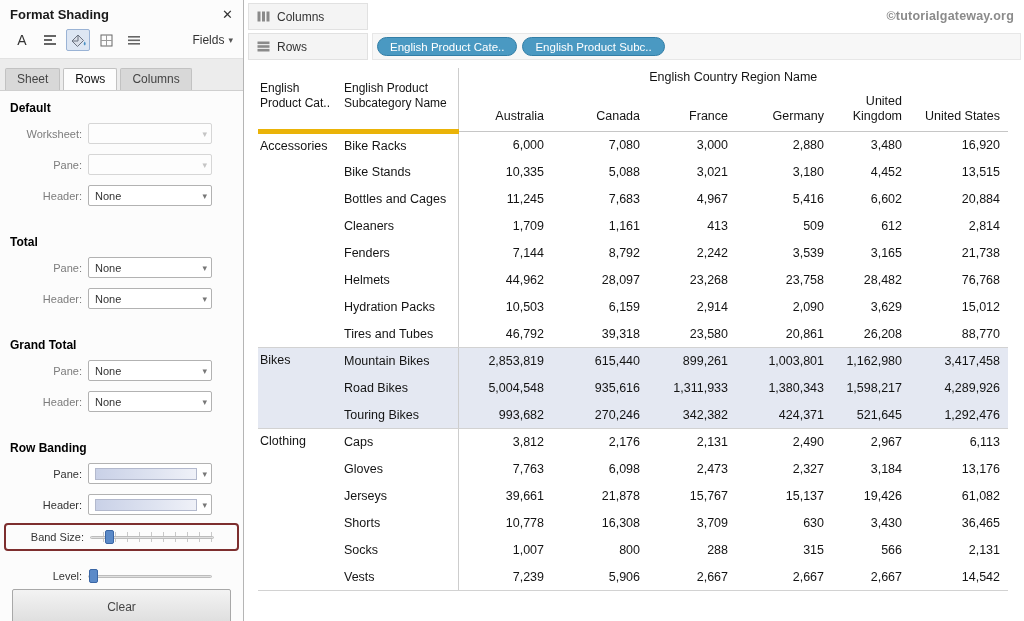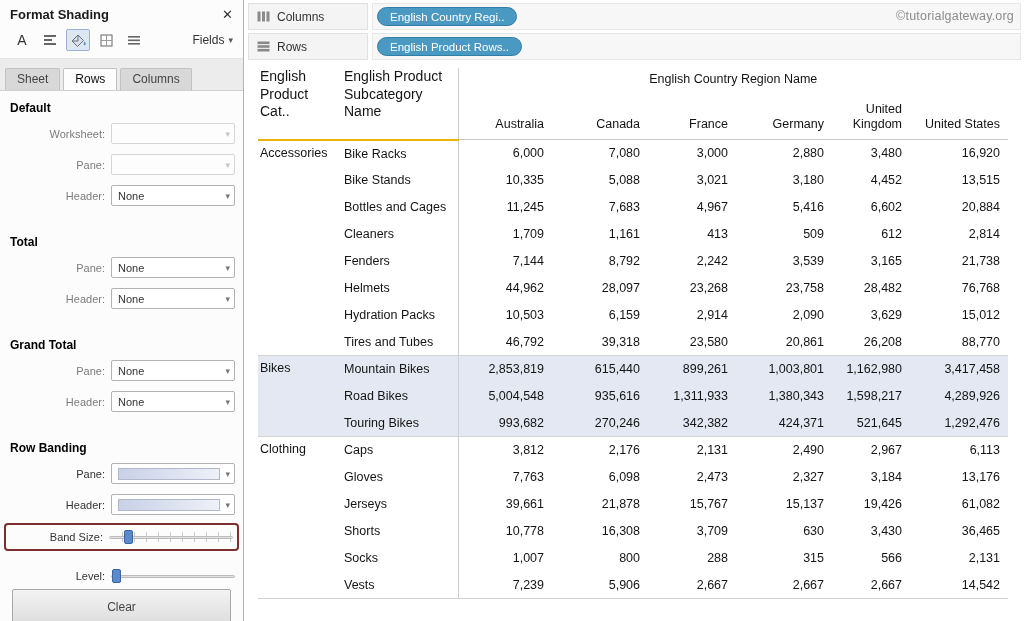--- a/index.html
+++ b/index.html
@@ -27,21 +27,21 @@
 
   .panel-tabs { display:flex; gap:3px; padding:9px 0 0 5px; background:#ececec;
     border-bottom:1px solid #cfcfcf; }
   .tab { padding:3px 11px 4px 11px; font-size:12px; color:#444; background:#d8d8d8;
     border:1px solid #c2c2c2; border-bottom:none; border-radius:2px 2px 0 0; }
   .tab.active { background:#fdfdfd; color:#111; }
 
   .panel-body { flex:1; display:flex; flex-direction:column; padding:2px 8px 10px 8px; }
   .section-heading { font-weight:bold; font-size:12px; color:#000; margin:24px 0 3px 2px; }
   .section-heading.first { margin-top:8px; }
-  .control-row { display:flex; align-items:center; margin:5px 0;justify-content:flex-end; }
+  .control-row { display:flex; align-items:center; margin:5px 0; }
   .control-label { width:80px; text-align:right; padding-right:6px; font-size:11px; color:#7c7c7c; }
   .control-label.dark { color:#333; }
   .select { width:124px; height:21px; border:1px solid #b2b2b2; background:#fff; border-radius:2px;
     display:flex; align-items:center; justify-content:space-between; padding:0 4px 0 6px;
     font-size:11px; color:#333; }
   .select .chev { color:#777; font-size:9px; }
   .select.disabled { border-color:#d6d6d6; background:#fdfdfd; }
   .select.disabled .chev { color:#c5c5c5; }
   .color-strip { flex:1; height:12px; margin-right:5px;
     background:linear-gradient(to right,#c9d1e7 0%, #dde2f0 55%, #eff1f8 100%);
@@ -65,30 +65,30 @@
   
   .worksheet { flex:1; display:flex; flex-direction:column; position:relative; background:#fff; }
   .shelf-row { display:flex; align-items:stretch; height:27px; margin:3px 3px 0 4px; gap:4px; }
   .shelf-chip { flex:0 0 120px; display:flex; align-items:center; gap:7px; padding:0 8px;
     background:#f4f4f4; border:1px solid #e1e1e1; font-size:12px; color:#333; }
   .shelf { flex:1; background:#f7f7f7; border:1px solid #e7e7e7; display:flex;
     align-items:center; padding:0 4px; gap:5px; }
   .pill { height:19px; display:inline-flex; align-items:center; padding:0 12px;
     background:var(--pill); border:1px solid var(--pill-border); color:#fff;
     font-size:11.5px; border-radius:10px; white-space:nowrap; }
-  .watermark { position:absolute; top:9px; right:10px; font-size:12.5px; font-weight:normal;
+  .watermark { position:absolute; top:9px; right:10px; font-size:12.5px; font-weight:bold;
     color:#8b8b8b; letter-spacing:0.2px; }
 
   .table-wrap { flex:1; padding:8px 16px 0 14px; }
   table.pivot { border-collapse:collapse; width:100%; table-layout:fixed;
     font-size:12.5px; color:#141414; }
   thead th { font-weight:normal; }
   .span-h { text-align:center; padding:2px 0 10px 0; font-size:12.5px; height:24px; }
   .rh { text-align:left; vertical-align:bottom; padding:0 4px 18px 2px; line-height:1.25;
-    border-bottom:2px solid #eab308; font-size:14px; }
+    border-bottom:5px solid #eab308; font-size:12px; }
   .rh2 { border-right:1px solid #cdcdcd; padding-left:4px; }
   .country-th { text-align:right; vertical-align:bottom; padding:0 8px 7px 0;
     line-height:1.2; border-bottom:1px solid #c6c6c6; height:36px; }
   tbody td { height:27px; }
   .cat-cell { vertical-align:top; padding:5px 2px 0 2px; border-bottom:1px solid #d2d2d2; }
   .sub-cell { padding-left:4px; border-right:1px solid #cdcdcd; }
   .val-cell { text-align:right; padding-right:8px; }
   tr.group-end td { border-bottom:1px solid #d2d2d2;margin-left:40px; }
   tr.banded > td { background:var(--band); }
 </style>
@@ -245,36 +245,34 @@
 
     <div class="shelf-row">
       <div class="shelf-chip">
         <svg width="13" height="11" viewBox="0 0 13 11">
           <rect x="0.5" y="0.5" width="3" height="10" fill="#8a8a8a"></rect>
           <rect x="5" y="0.5" width="3" height="10" fill="#8a8a8a"></rect>
           <rect x="9.5" y="0.5" width="3" height="10" fill="#8a8a8a"></rect>
         </svg>
         <span>Columns</span>
       </div>
-      <div class="shelf">
-        <span class="pill">English Country Regi..</span>
-      </div>
     </div>
 
     <div class="shelf-row">
       <div class="shelf-chip">
         <svg width="13" height="11" viewBox="0 0 13 11">
           <rect x="0.5" y="0.5" width="12" height="2.6" fill="#8a8a8a"></rect>
           <rect x="0.5" y="4.2" width="12" height="2.6" fill="#8a8a8a"></rect>
           <rect x="0.5" y="7.9" width="12" height="2.6" fill="#8a8a8a"></rect>
         </svg>
         <span>Rows</span>
       </div>
       <div class="shelf">
-        <span class="pill">English Product Rows..</span>
+        <span class="pill">English Product Cate..</span>
+        <span class="pill">English Product Subc..</span>
       </div>
     </div>
 
     <span class="watermark">©tutorialgateway.org</span>
 
     <div class="table-wrap">
       <table class="pivot">
         <colgroup>
           <col style="width:82px">
             <col style="width:118px">

